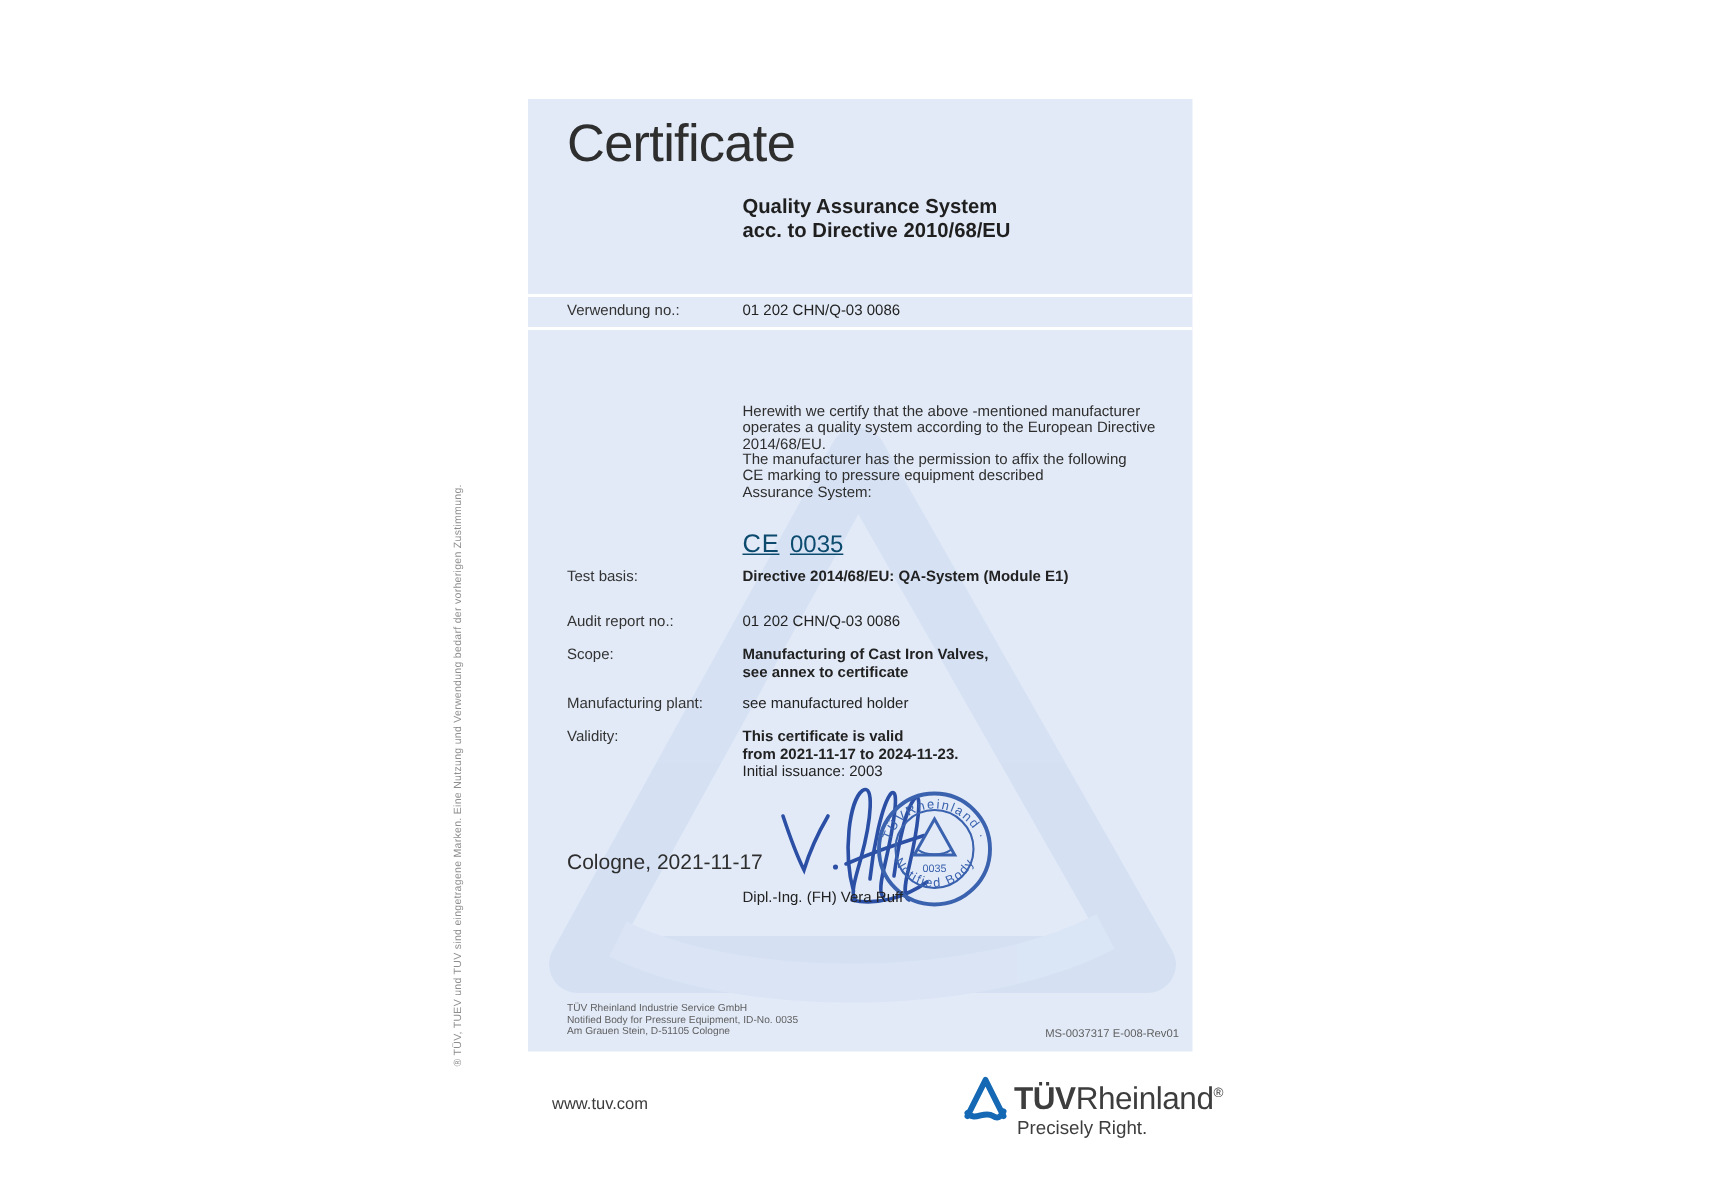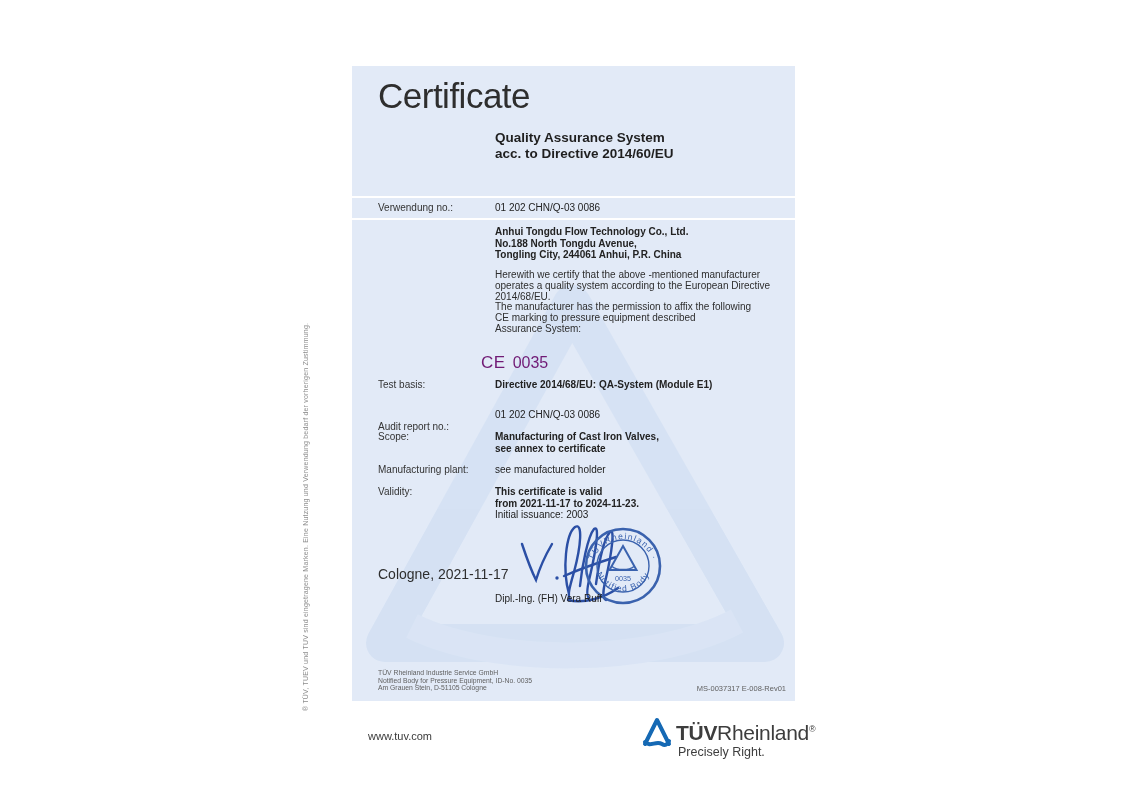--- a/index.html
+++ b/index.html
@@ -23,21 +23,21 @@
 
   .sep{position:absolute;left:0;width:443px;height:2px;background:#ffffff;}
   .sep1{top:130px;} .sep2{top:152px;}
 
   .lbl{position:absolute;left:26px;font-size:10px;color:#333;line-height:11.5px;width:112px;}
   .val{position:absolute;left:143px;font-size:10px;color:#222;line-height:11.5px;}
   .bold{font-weight:bold;}
 
   .statement{position:absolute;left:143px;top:204px;font-size:10px;line-height:10.8px;color:#2e2e2e;}
 
-  .ce-row{position:absolute;left:129px;top:287px;color:#701a75;}
+  .ce-row{position:absolute;left:143px;top:287px;color:#0c4a6e;text-decoration:underline;}
   .ce-mark{font-size:17px;letter-spacing:0.5px;}
   .ce-num{font-size:16px;margin-left:7px;}
 
   .sig-block{position:absolute;left:160px;top:448px;width:130px;height:95px;}
   .stamp{position:absolute;left:231px;top:460px;width:80px;height:80px;}
   .signer{position:absolute;left:143px;top:527px;font-size:10px;color:#222;}
   .place-date{position:absolute;left:26px;top:500px;font-size:14px;color:#2e2e2e;}
 
   .foot-co{position:absolute;left:26px;top:603px;font-size:6.8px;line-height:7.6px;color:#5f5f5f;}
   .doc-ref{position:absolute;right:9px;top:618px;font-size:7.5px;color:#5f5f5f;}
@@ -63,51 +63,46 @@
       <g opacity="0.85">
         <path d="M220 238 L413 577 L33 577 Z" fill="none" stroke="#d3e0f3" stroke-width="38" stroke-linejoin="round"></path>
         <path d="M60 560 C140 600 300 600 385 555" fill="none" stroke="#d9e4f5" stroke-width="26"></path>
       </g>
     </svg>
 
     <div class="cert-title">Certificate</div>
 
     <div class="subtitle">
       <div>Quality Assurance System</div>
-      <div>acc. to Directive 2014/60/EU</div>
+      <div>acc. to Directive 2010/68/EU</div>
     </div>
 
     <div class="sep sep1"></div>
     <div class="lbl" style="top:136px;">Verwendung no.:</div>
     <div class="val" style="top:136px;">01 202 CHN/Q-03 0086</div>
     <div class="sep sep2"></div>
 
-    <div class="val bold" style="top:160px;">
-      <div>Anhui Tongdu Flow Technology Co., Ltd.</div>
-      <div>No.188 North Tongdu Avenue,</div>
-      <div>Tongling City, 244061 Anhui, P.R. China</div>
-    </div>
 
     <div class="statement">
       <div>Herewith we certify that the above -mentioned manufacturer</div>
       <div>operates a quality system according to the European Directive</div>
       <div>2014/68/EU.</div>
       <div>The manufacturer has the permission to affix the following</div>
       <div>CE marking to pressure equipment described</div>
       <div>Assurance System:</div>
     </div>
 
     <div class="ce-row">
       <span class="ce-mark">CE</span><span class="ce-num">0035</span>
     </div>
 
     <div class="lbl" style="top:313px;">Test basis:</div>
     <div class="val bold" style="top:313px;">Directive 2014/68/EU: QA-System (Module E1)</div>
 
-    <div class="lbl" style="top:355px;">Audit report no.:</div>
+    <div class="lbl" style="top:343px;">Audit report no.:</div>
     <div class="val" style="top:343px;">01 202 CHN/Q-03 0086</div>
 
     <div class="lbl" style="top:365px;">Scope:</div>
     <div class="val bold" style="top:365px;">
       <div>Manufacturing of Cast Iron Valves,</div>
       <div>see annex to certificate</div>
     </div>
 
     <div class="lbl" style="top:398px;">Manufacturing plant:</div>
     <div class="val" style="top:398px;">see manufactured holder</div>

